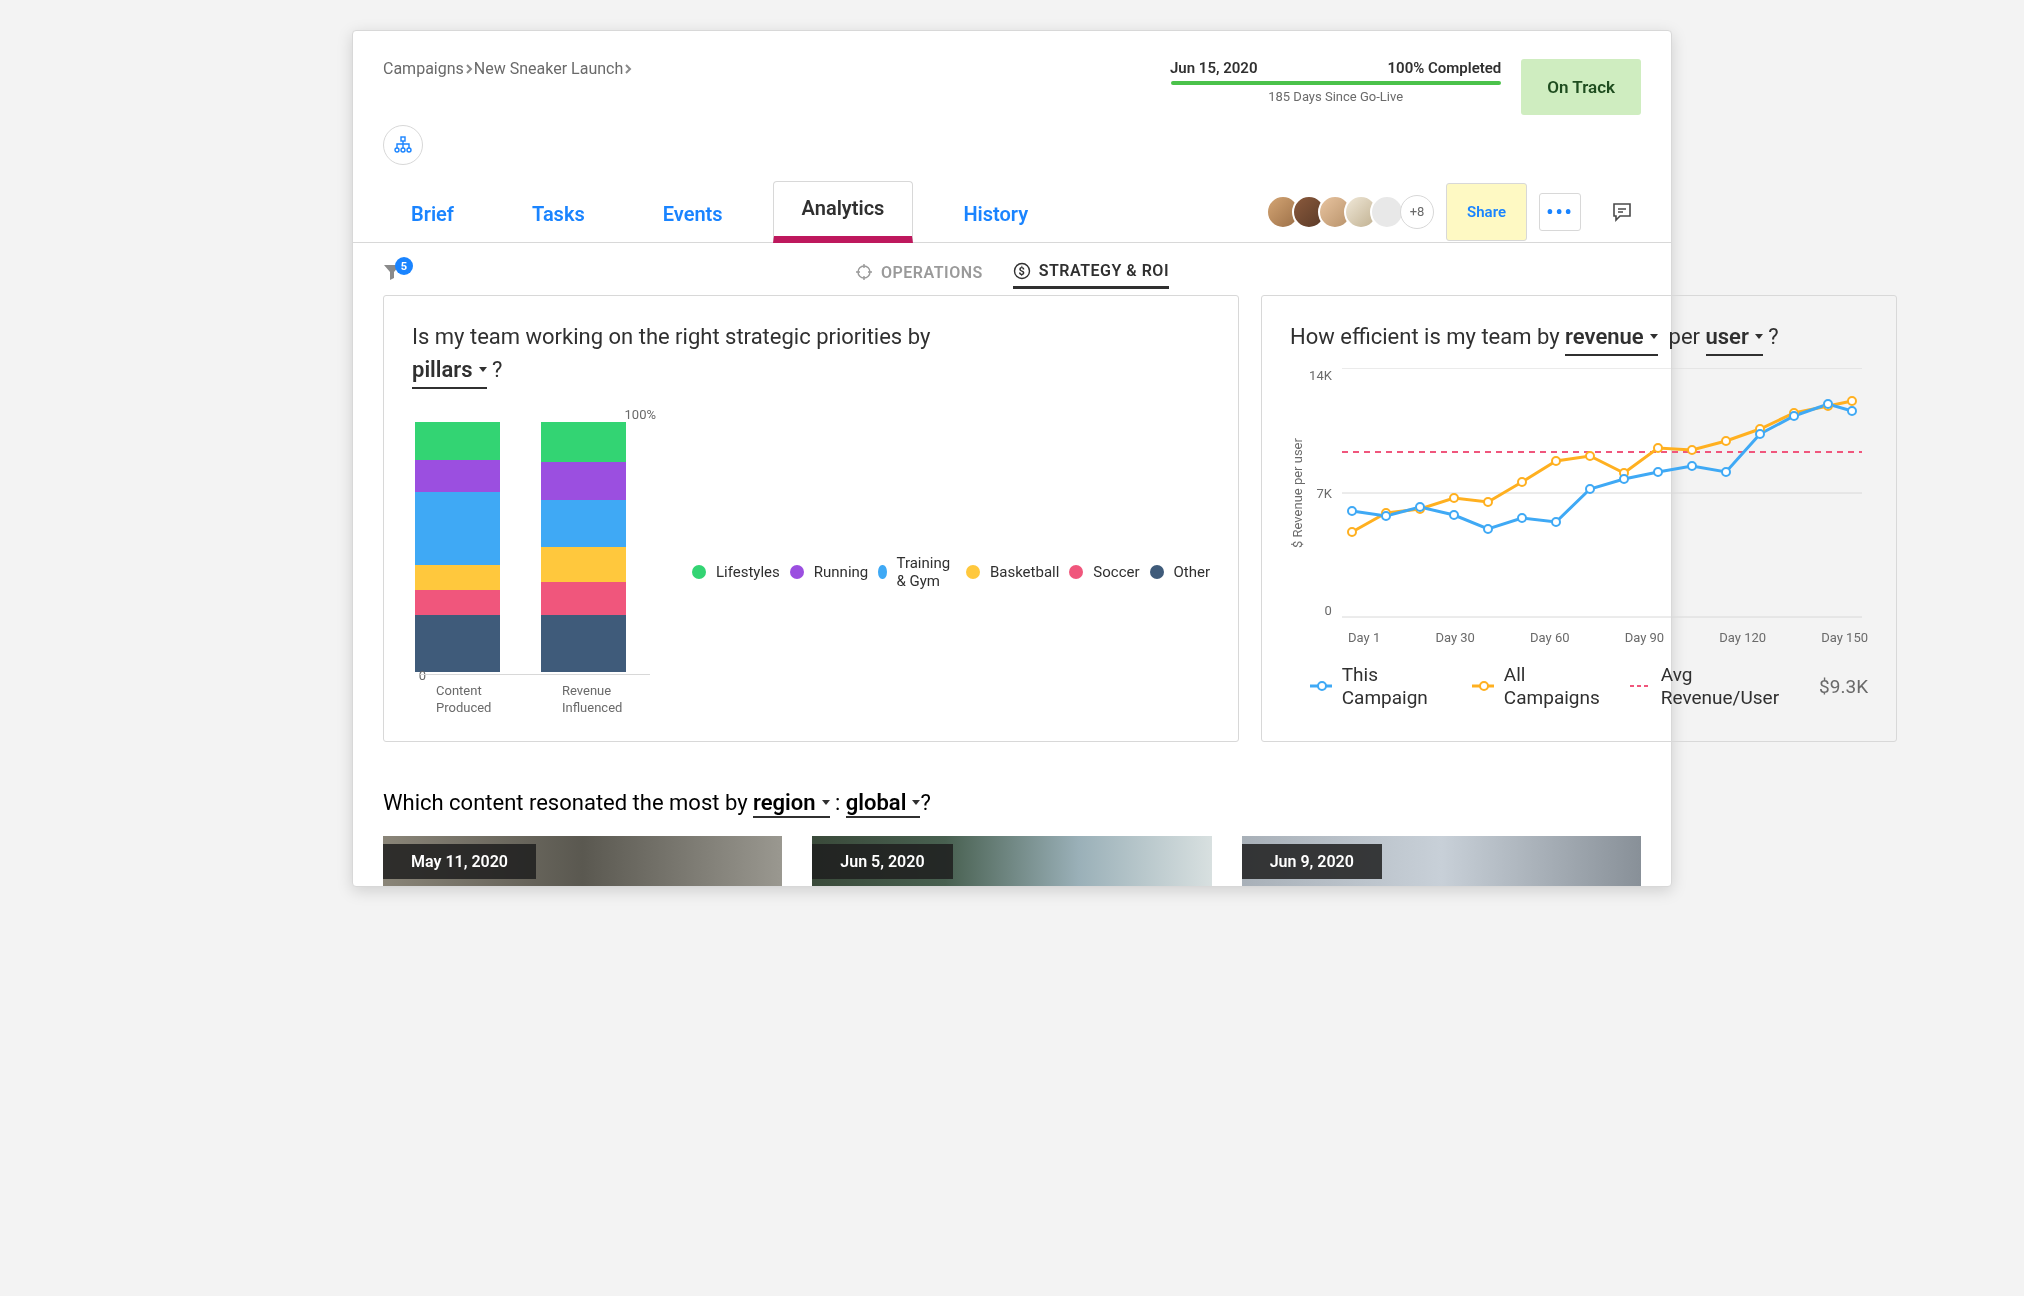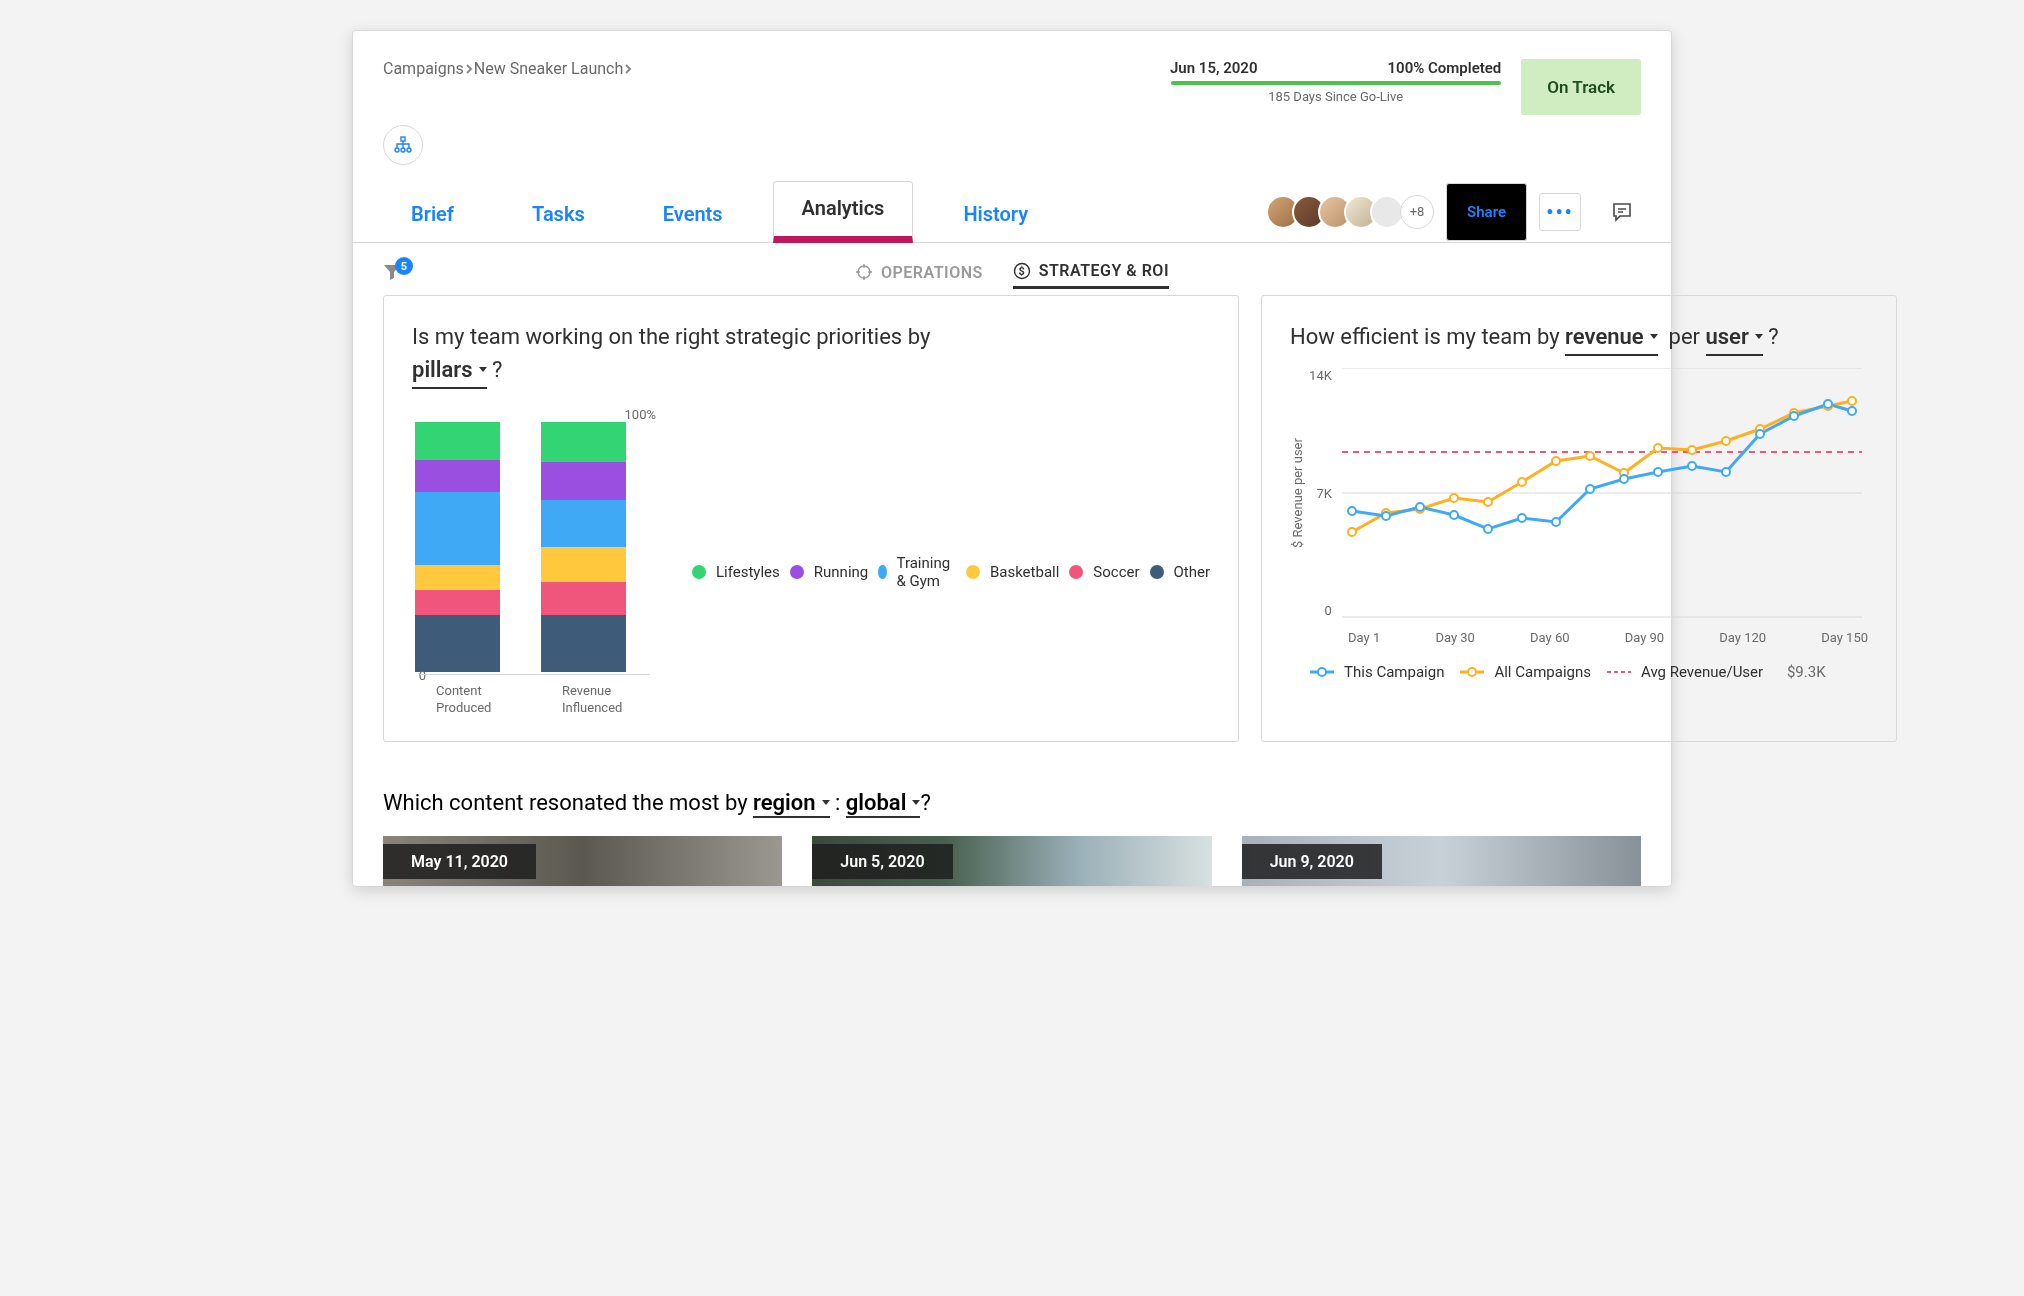--- a/index.html
+++ b/index.html
@@ -27,21 +27,21 @@
   .tab-left{display:flex;gap:22px;align-items:flex-end;}
   .tab-right{margin-left:auto;display:flex;align-items:center;gap:12px;}
   .avatars{display:flex;}
   .av{width:34px;height:34px;border-radius:50%;border:2px solid #fff;margin-left:-8px;}
   .av1{background:linear-gradient(135deg,#d4a574,#9b6f47);}
   .av2{background:linear-gradient(135deg,#8b5a3c,#5a3a28);}
   .av3{background:linear-gradient(135deg,#e8c4a0,#b8926a);}
   .av4{background:linear-gradient(135deg,#f0e8d8,#c0b090);}
   .av5{background:#e8e8e8;}
   .pluscount{width:34px;height:34px;border-radius:50%;border:1px solid var(--border);display:flex;align-items:center;justify-content:center;font-size:13px;color:var(--muted);margin-left:-4px;background:#fff;}
-  .sharebtn{border:1px solid var(--border);background:#000000;color:var(--blue);font-weight:600;font-size:15px;padding:19px 20px;border-radius:3px;cursor:pointer;}
+  .sharebtn{border:1px solid var(--border);background:#fef9c3;color:var(--blue);font-weight:600;font-size:15px;padding:19px 20px;border-radius:3px;cursor:pointer;}
   .more{border:1px solid var(--border);width:42px;height:38px;border-radius:3px;display:flex;align-items:center;justify-content:center;color:var(--blue);font-weight:700;font-size:20px;letter-spacing:2px;cursor:pointer;}
   .chat{width:38px;height:38px;display:flex;align-items:center;justify-content:center;margin-left:10px;}
   .subtabs{display:flex;justify-content:center;gap:30px;padding:18px 0;font-size:16px;font-weight:600;letter-spacing:.5px;}
   .subtab{display:flex;align-items:center;gap:8px;color:#9a9a9a;cursor:pointer;padding-bottom:6px;}
   .subtab.active{color:var(--text);border-bottom:3px solid var(--text);}
   .filtericon{position:relative;margin-left:30px;margin-top:-44px;width:20px;}
   .badge5{position:absolute;top:-6px;right:-10px;background:var(--blue);color:#fff;font-size:11px;font-weight:700;width:18px;height:18px;border-radius:50%;display:flex;align-items:center;justify-content:center;}
   .cards{display:flex;gap:22px;padding:10px 30px 30px;}
   .card{flex:1;border:1px solid var(--border);border-radius:3px;padding:24px 28px;}
   .card h3{margin:0 0 4px;font-size:22px;font-weight:400;color:var(--text);line-height:1.5;}
@@ -57,21 +57,21 @@
   .baseline{border-top:1px solid var(--border);width:230px;margin-top:2px;position:relative;left:-12px;}
   .legend{display:flex;flex-direction:row;gap:10px;font-size:15px;color:var(--text);margin-top:16px;}
   .lg{display:flex;align-items:center;gap:10px;}
   .dot{width:14px;height:14px;border-radius:50%;}
   .linechart{margin-top:12px;}
   .lc-wrap{display:flex;gap:4px;}
   .ylbl{writing-mode:vertical-rl;transform:rotate(180deg);font-size:13px;color:var(--muted);text-align:center;padding:40px 0;}
   .yticks{display:flex;flex-direction:column;justify-content:space-between;font-size:13px;color:var(--muted);text-align:right;padding-right:6px;height:250px;}
   svg.lc{width:520px;height:250px;}
   .xticks{display:flex;justify-content:space-between;font-size:13px;color:var(--muted);margin-left:58px;margin-top:12px;width:520px;}
-  .lc-legend{display:flex;gap:16px;align-items:flex-end;font-size:15px;color:var(--text);margin-top:18px;margin-left:20px;}
+  .lc-legend{display:flex;gap:16px;align-items:flex-end;font-size:19px;color:var(--text);margin-top:18px;margin-left:20px;}
   .bottom{padding:0 30px 0;}
   .bottom h3{font-size:22px;font-weight:400;margin:18px 0 18px;}
   .thumbs{display:flex;gap:30px;}
   .thumb{flex:1;height:50px;position:relative;background:#888;overflow:hidden;}
   .thumb-grad1{background:linear-gradient(90deg,#8a8578,#5a5850,#9a9890);}
   .thumb-grad2{background:linear-gradient(90deg,#3a4a3a,#486050,#9ab0b8,#d8e0e0);}
   .thumb-grad3{background:linear-gradient(90deg,#a8b0b8,#c8d0d8,#889098);}
   .thumb .date{position:absolute;left:0;top:8px;background:rgba(30,30,30,.85);color:#fff;font-size:16px;font-weight:600;padding:8px 28px;}
 </style>
 </head>

